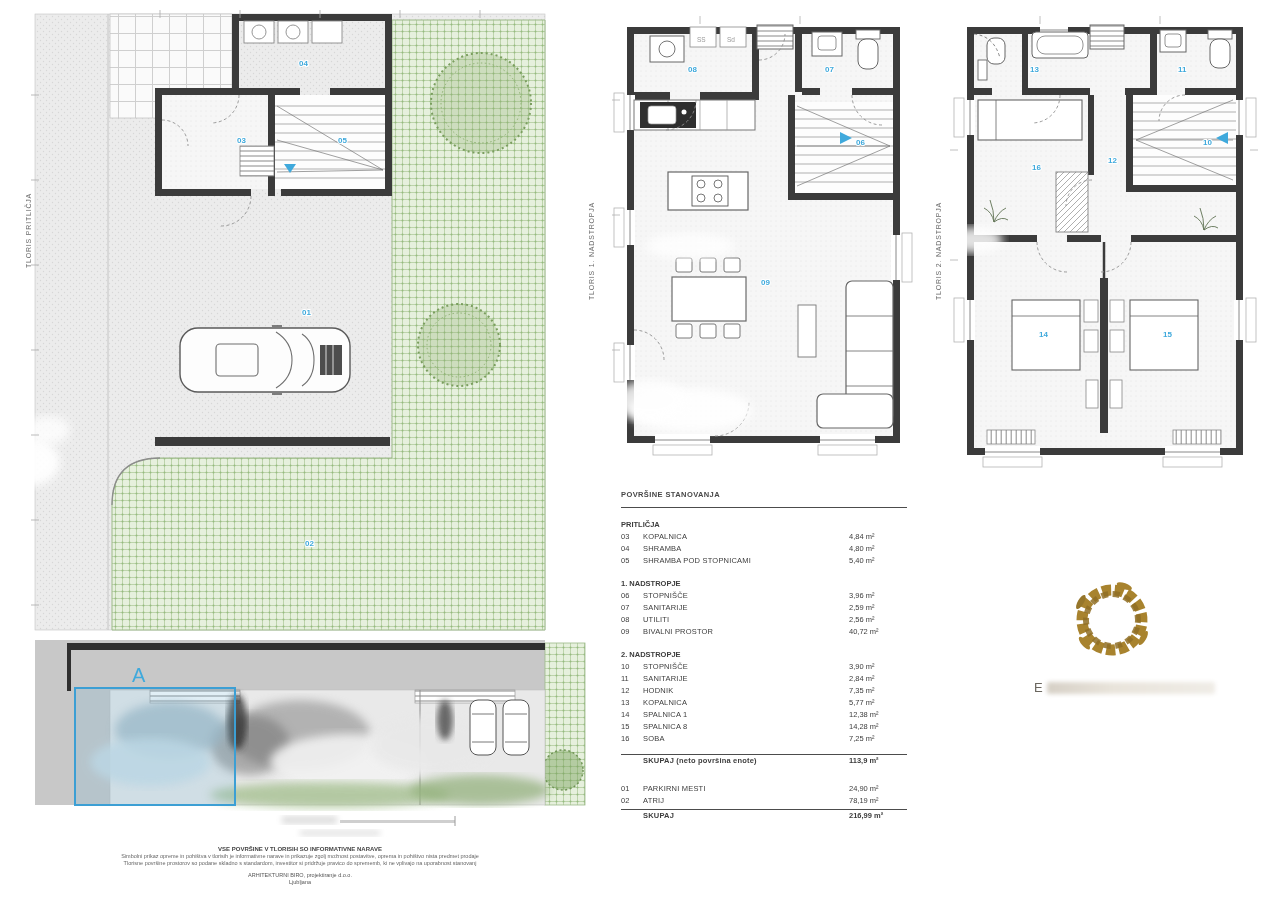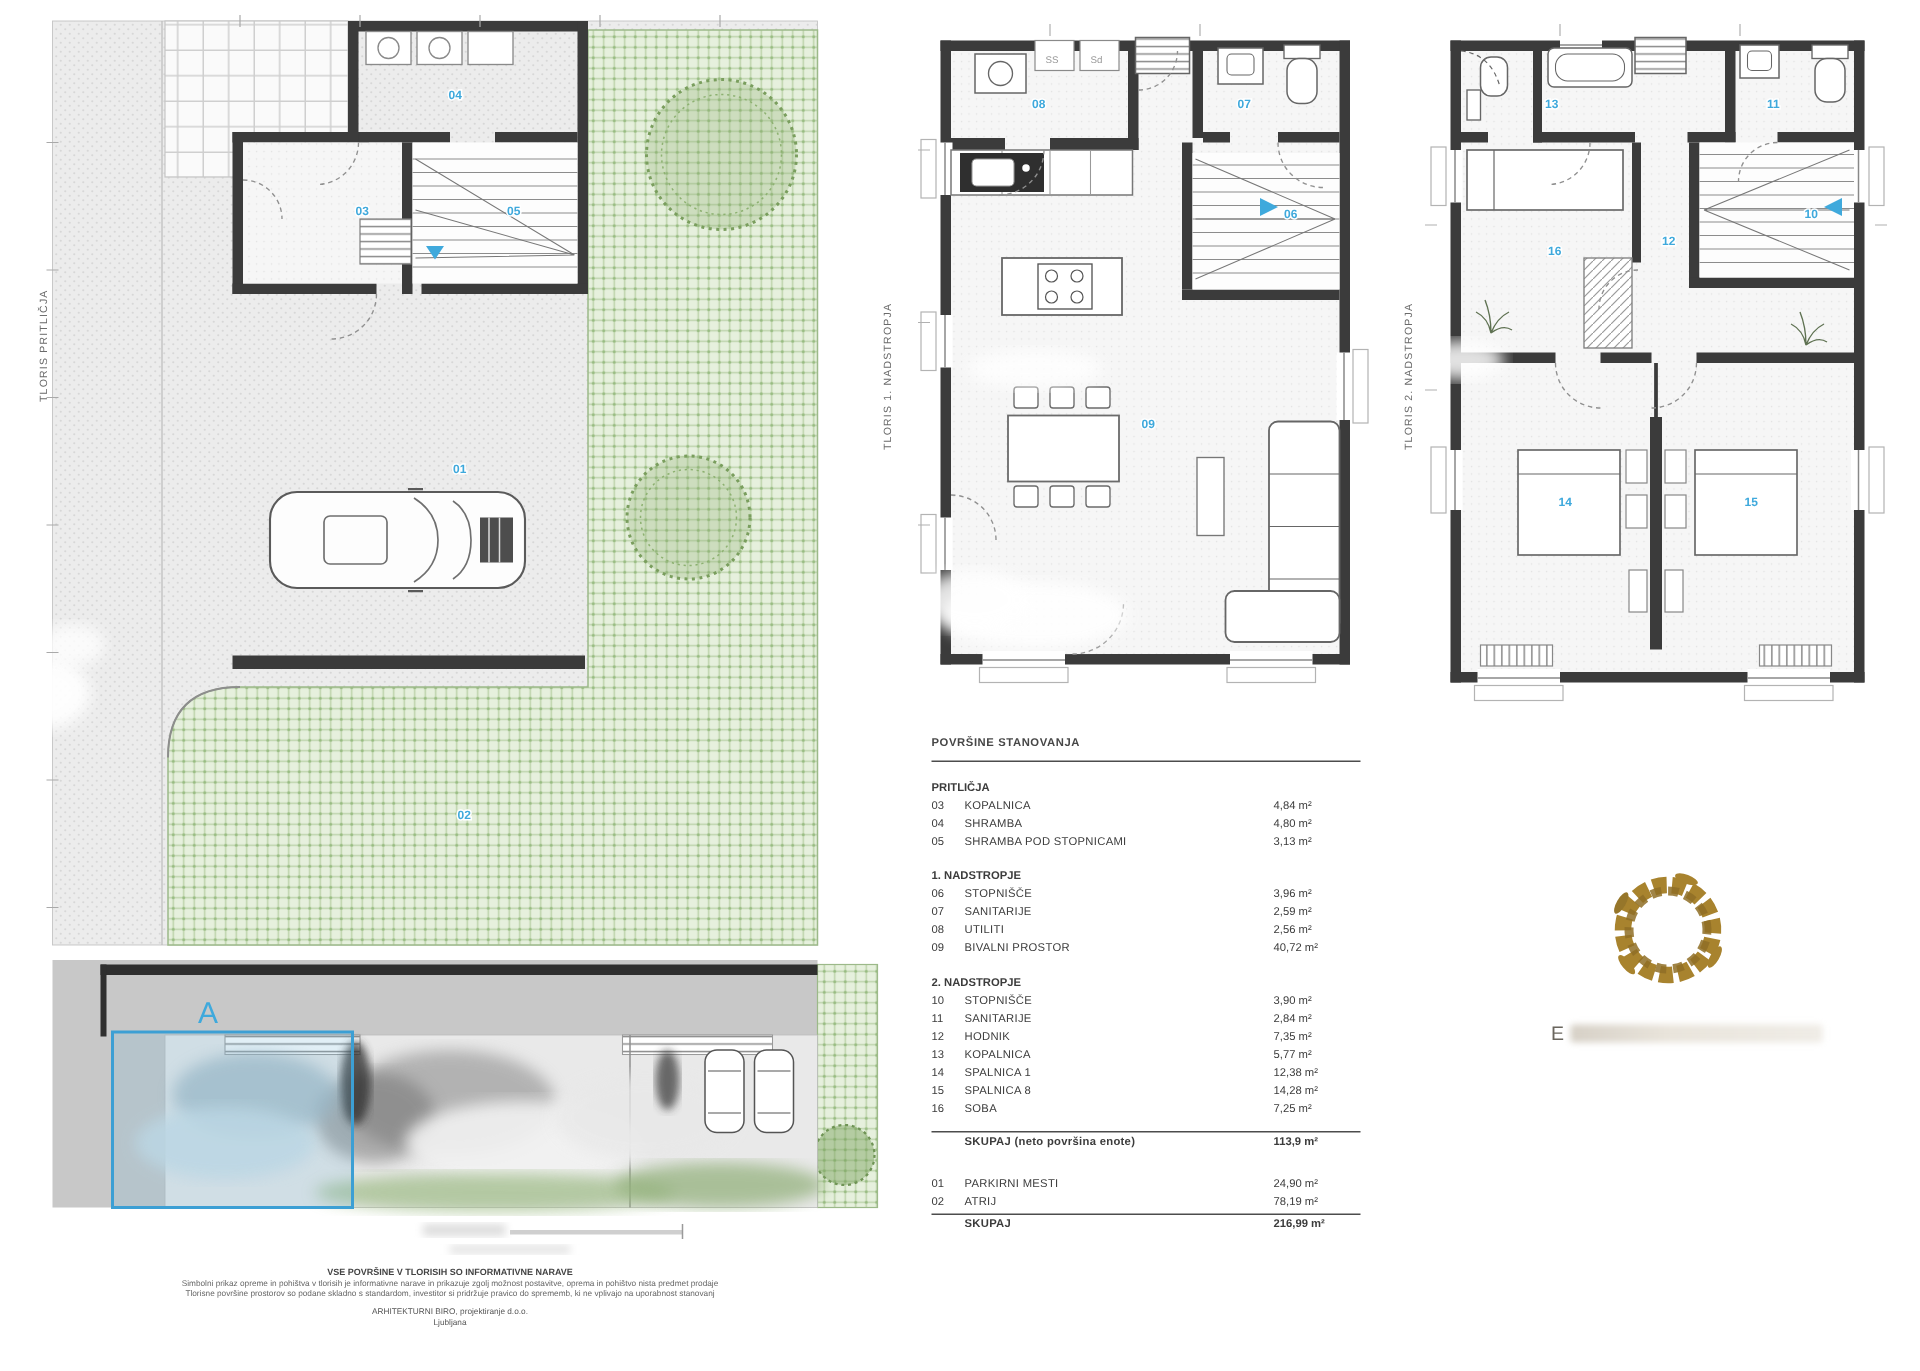--- a/index.html
+++ b/index.html
@@ -449,21 +449,21 @@
         <span class="ar">4,84 m²</span>
       </div>
     <div class="t-row">
         <span class="no">04</span>
         <span class="nm">SHRAMBA</span>
         <span class="ar">4,80 m²</span>
       </div>
     <div class="t-row">
         <span class="no">05</span>
         <span class="nm">SHRAMBA POD STOPNICAMI</span>
-        <span class="ar">3,13 m²</span>
+        <span class="ar">5,40 m²</span>
       </div>
   </div>
 
   <div>
     <div class="t-head">1. NADSTROPJE</div>
     <div class="t-row">
         <span class="no">06</span>
         <span class="nm">STOPNIŠČE</span>
         <span class="ar">3,96 m²</span>
       </div>

